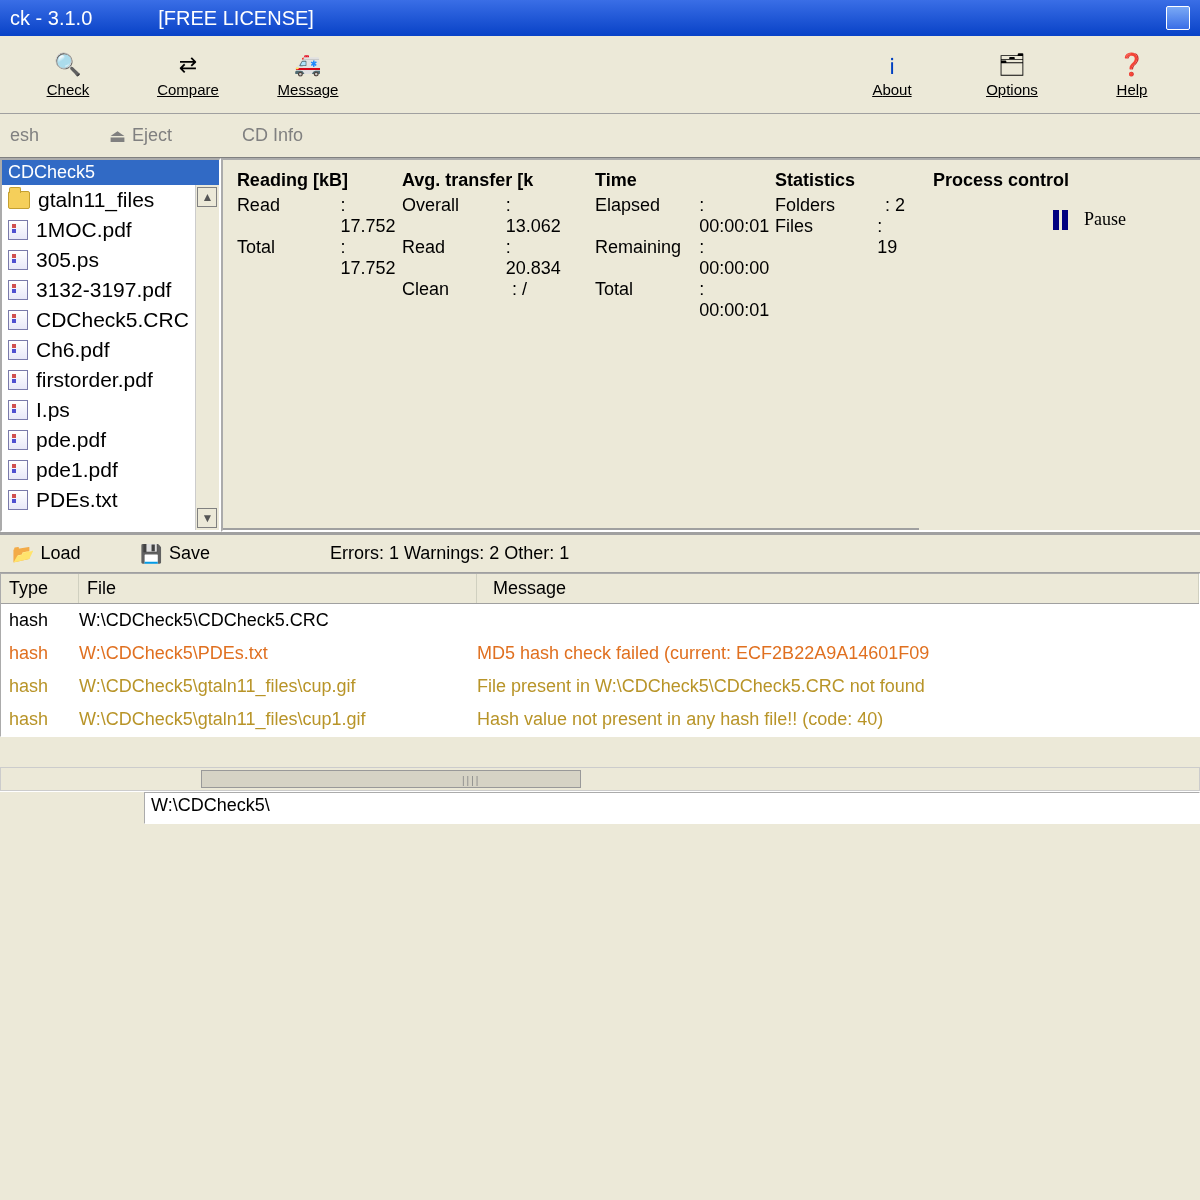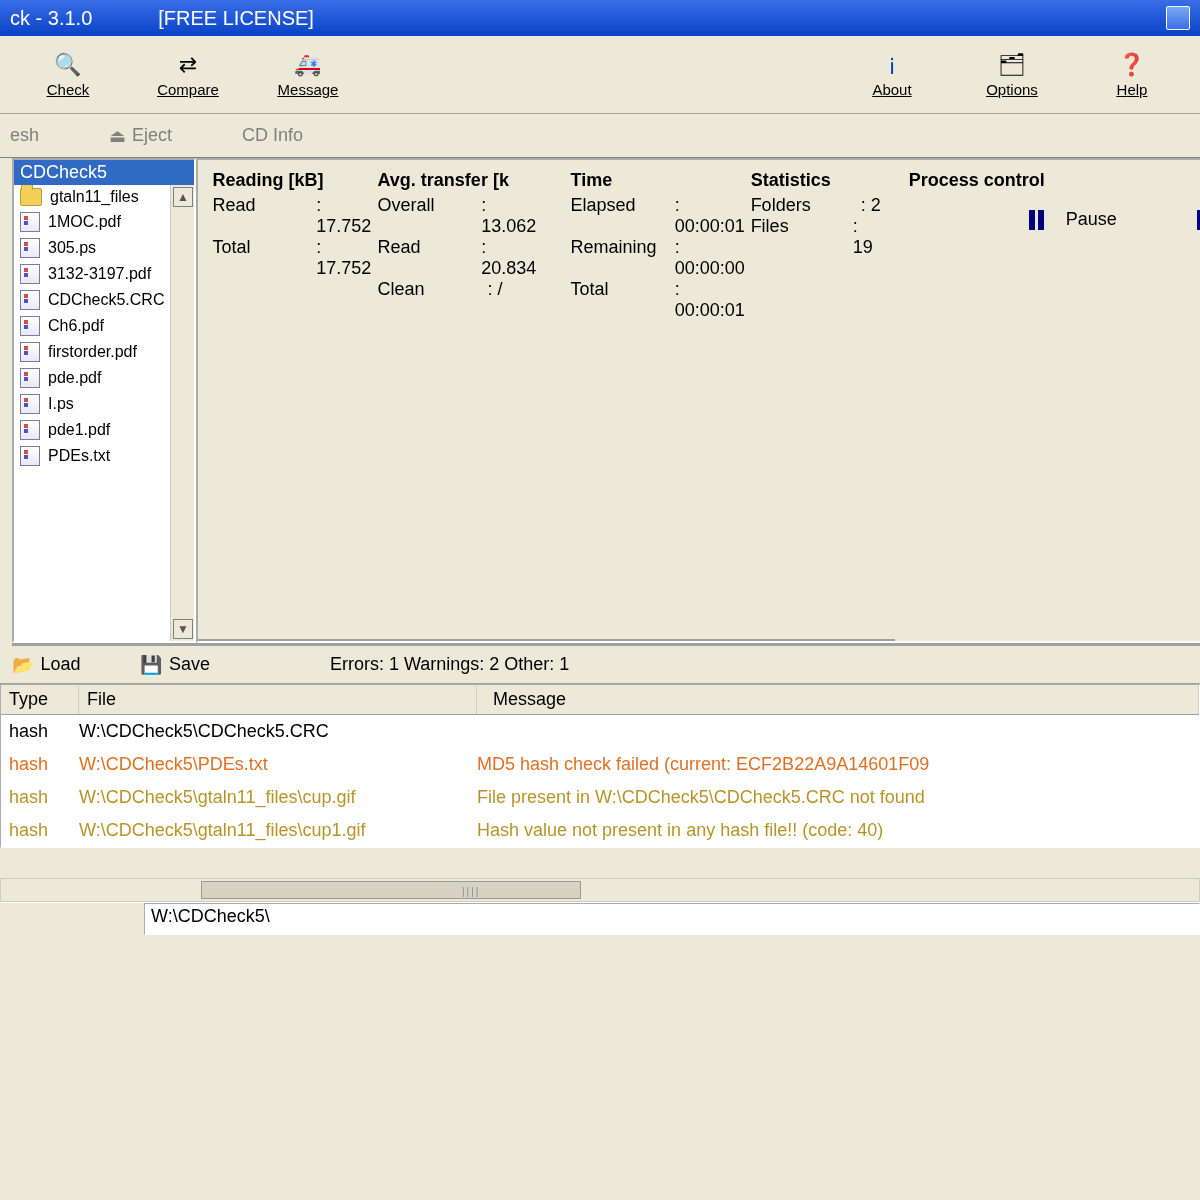--- a/index.html
+++ b/index.html
@@ -12,42 +12,42 @@
 .toolbar1 { background: #ece9d8; border-bottom: 1px solid #a0a0a0; display: flex; padding: 4px 8px; height: 78px; }
 .toolbtn { display: flex; flex-direction: column; align-items: center; justify-content: center; width: 120px; cursor: pointer; }
 .toolbtn .icn { width: 32px; height: 28px; display: flex; align-items: center; justify-content: center; font-size: 22px; }
 .toolbtn .lbl { margin-top: 2px; text-decoration: underline; }
 .toolbtn .lbl::first-letter { text-decoration: underline; }
 .spacer { flex: 1; }
 
 .toolbar2 { background: #ece9d8; border-bottom: 1px solid #808080; display: flex; align-items: center; height: 44px; padding: 0 10px; font-size: 18px; color: #808080; }
 .toolbar2 .t2btn { margin-right: 70px; display: flex; align-items: center; gap: 6px; }
 
-.midregion { display: flex; height: 488px; border-bottom: 3px solid #a0a0a0; margin-left: 12px; }
+.midregion { display: flex; height: 377px; border-bottom: 3px solid #a0a0a0; }
 
 .filepane { width: 562px; border: 2px inset #fff; background: #fff; display: flex; flex-direction: column; position: relative; }
 .filepane .header-sel { background: #316ac5; color: #fff; padding: 2px 6px; font-size: 18px; }
 .filepane .list { flex: 1; overflow: hidden; }
-.filepane .row { display: flex; align-items: center; padding: 3px 6px; font-size: 16px; gap: 8px; }
+.filepane .row { display: flex; align-items: center; padding: 3px 6px; font-size: 21px; gap: 8px; }
 .scrollbar { width: 24px; background: #ece9d8; border-left: 1px solid #ccc; display: flex; flex-direction: column; align-items: center; justify-content: space-between; padding: 2px 0; }
 .scrollbtn { width: 20px; height: 20px; background: #ece9d8; border: 1px solid #808080; display: flex; align-items: center; justify-content: center; font-size: 12px; color: #555; }
 .filepane-wrap { display: flex; flex: 1; }
 
 .statpane { flex: 1; display: flex; flex-direction: row; border: 2px inset #fff; background: #ece9d8; }
 .statbox { border-bottom: 2px solid #a0a0a0; padding: 10px 14px; font-size: 18px; }
 .statbox:last-child { border-bottom: none; border-radius: 18px; }
 .statbox .cols { display: flex; }
 .statbox .col { flex: 1; }
 .statbox .hdr { font-weight: bold; margin-bottom: 4px; }
 .statbox .line { display: flex; }
 .statbox .line .k { width: 110px; }
 .statbox .line .v { }
 
 .processbtns { display: flex; gap: 80px; padding-left: 120px; }
-.pbtn { display: flex; align-items: center; gap: 22px; font-size: 18px; }
+.pbtn { display: flex; align-items: center; gap: 16px; font-size: 18px; font-family: Liberation Serif, serif; }
 .pbtn .sq { width: 20px; height: 20px; background: #000080; }
 .pbtn .pause-bars { display: flex; gap: 3px; }
 .pbtn .pause-bars span { width: 6px; height: 20px; background: #000080; }
 
 .logbar { background: #ece9d8; height: 38px; display: flex; align-items: center; padding: 0 12px; border-bottom: 1px solid #a0a0a0; font-size: 18px; }
 .logbar .lbtn { display: flex; align-items: center; gap: 6px; margin-right: 60px; cursor: pointer; }
 .logbar .stats { margin-left: 60px; }
 
 .logtable { background: #fff; border: 1px inset #fff; }
 .logtable .thead { display: flex; background: #ece9d8; border-bottom: 1px solid #a0a0a0; }
@@ -157,25 +157,25 @@
         <div class="row">
             <span class="icon-file"></span>
             <span>Ch6.pdf</span>
           </div>
         <div class="row">
             <span class="icon-file"></span>
             <span>firstorder.pdf</span>
           </div>
         <div class="row">
             <span class="icon-file"></span>
+            <span>I.ps</span>
+          </div>
+        <div class="row">
+            <span class="icon-file"></span>
             <span>pde.pdf</span>
-          </div>
-        <div class="row">
-            <span class="icon-file"></span>
-            <span>I.ps</span>
           </div>
         <div class="row">
             <span class="icon-file"></span>
             <span>pde1.pdf</span>
           </div>
         <div class="row">
             <span class="icon-file"></span>
             <span>PDEs.txt</span>
           </div>
       </div>

